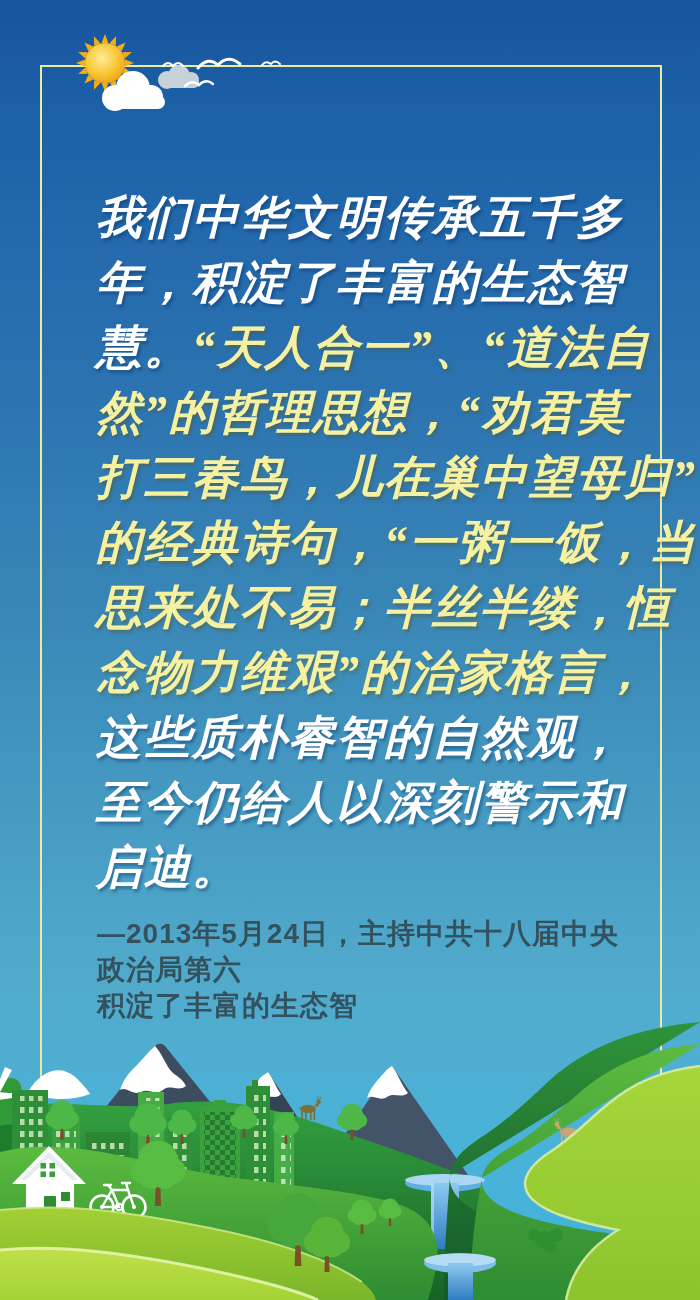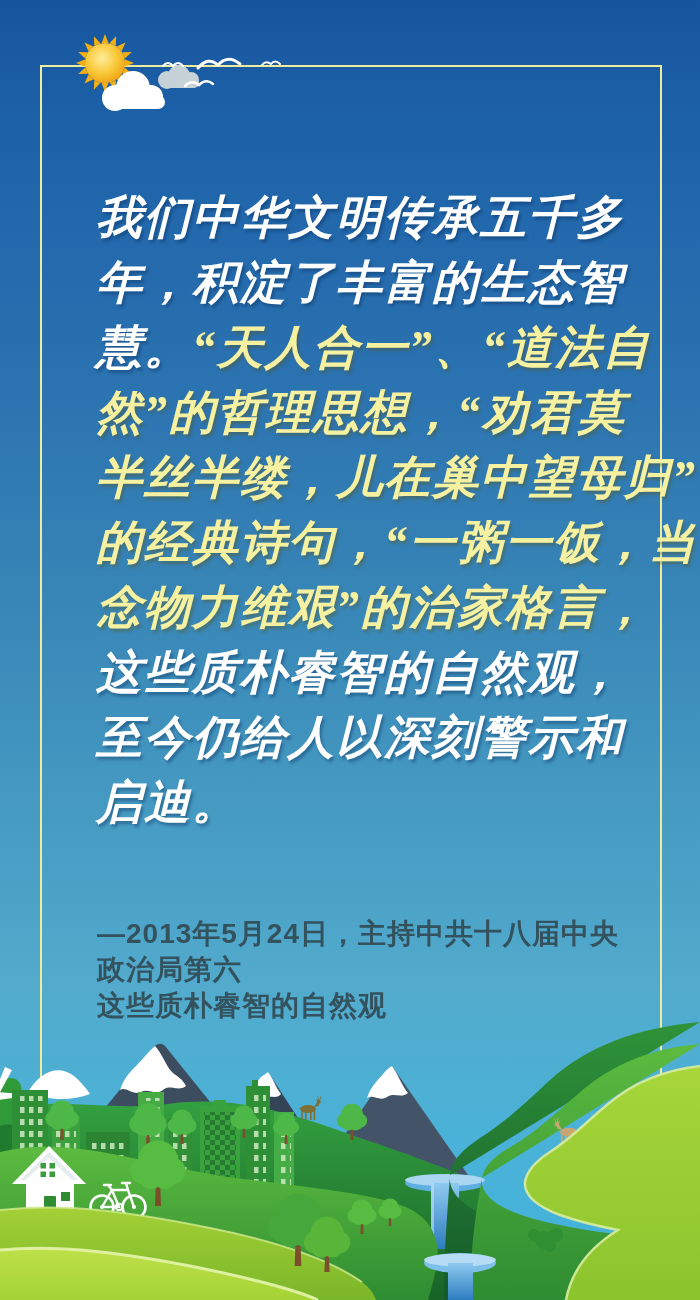--- a/index.html
+++ b/index.html
@@ -83,31 +83,32 @@
       <path d="M130,68 Q137,61 144,67 Q151,60 158,66" stroke-width="2.5"></path>
       <path d="M207,47 Q211,42 216,46 Q220,41 225,46" stroke-width="2"></path>
     </g>
   </svg>
 
   <div class="quote">
       <div class="qline"><span class="seg-white">我们中华文明传承五千多</span></div>
       <div class="qline"><span class="seg-white">年，积淀了丰富的生态智</span></div>
       <div class="qline"><span class="seg-white">慧。</span><span class="seg-yellow">“天人合一”、“道法自</span></div>
       <div class="qline"><span class="seg-yellow">然”的哲理思想，“劝君莫</span></div>
-      <div class="qline"><span class="seg-yellow">半丝半缕，儿在巢中望母归”</span></div>
+      <div class="qline"><span class="seg-yellow">打三春鸟，儿在巢中望母归”</span></div>
       <div class="qline"><span class="seg-yellow">的经典诗句，“一粥一饭，当</span></div>
+      <div class="qline"><span class="seg-yellow">思来处不易；半丝半缕，恒</span></div>
       <div class="qline"><span class="seg-yellow">念物力维艰”的治家格言，</span></div>
       <div class="qline"><span class="seg-white">这些质朴睿智的自然观，</span></div>
       <div class="qline"><span class="seg-white">至今仍给人以深刻警示和</span></div>
       <div class="qline"><span class="seg-white">启迪。</span></div>
     </div>
 
   <div class="citation">
     <div>—2013年5月24日，主持中共十八届中央政治局第六</div>
-    <div>这些质朴睿智的自然观</div>
+    <div>积淀了丰富的生态智</div>
   </div>
 
   <svg class="landscape" viewBox="0 0 700 280">
     <defs>
       <linearGradient id="gHillDark" x1="0" y1="0" x2="0" y2="1">
           <stop offset="0" stop-color="#33a040"></stop>
           <stop offset="1" stop-color="#176327"></stop>
         </linearGradient>
       <linearGradient id="gHillMid" x1="0" y1="0" x2="0" y2="1">
           <stop offset="0" stop-color="#5cbb3f"></stop>

